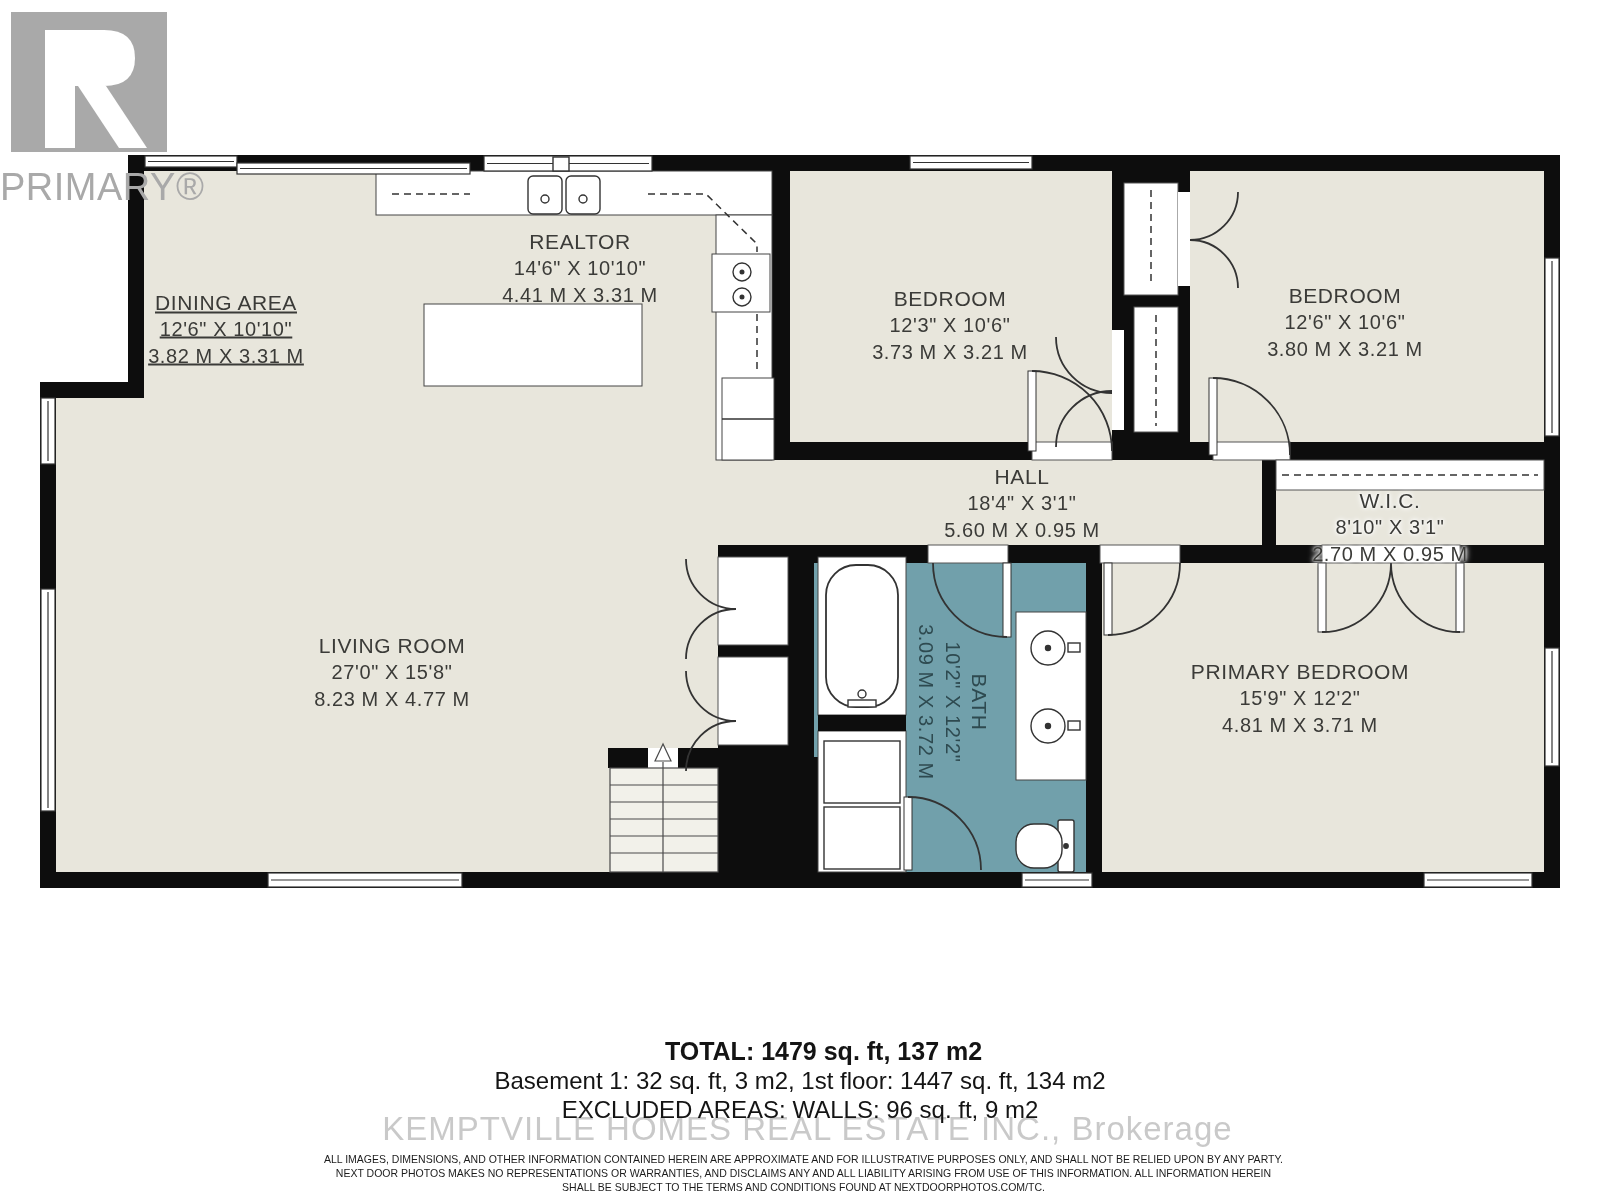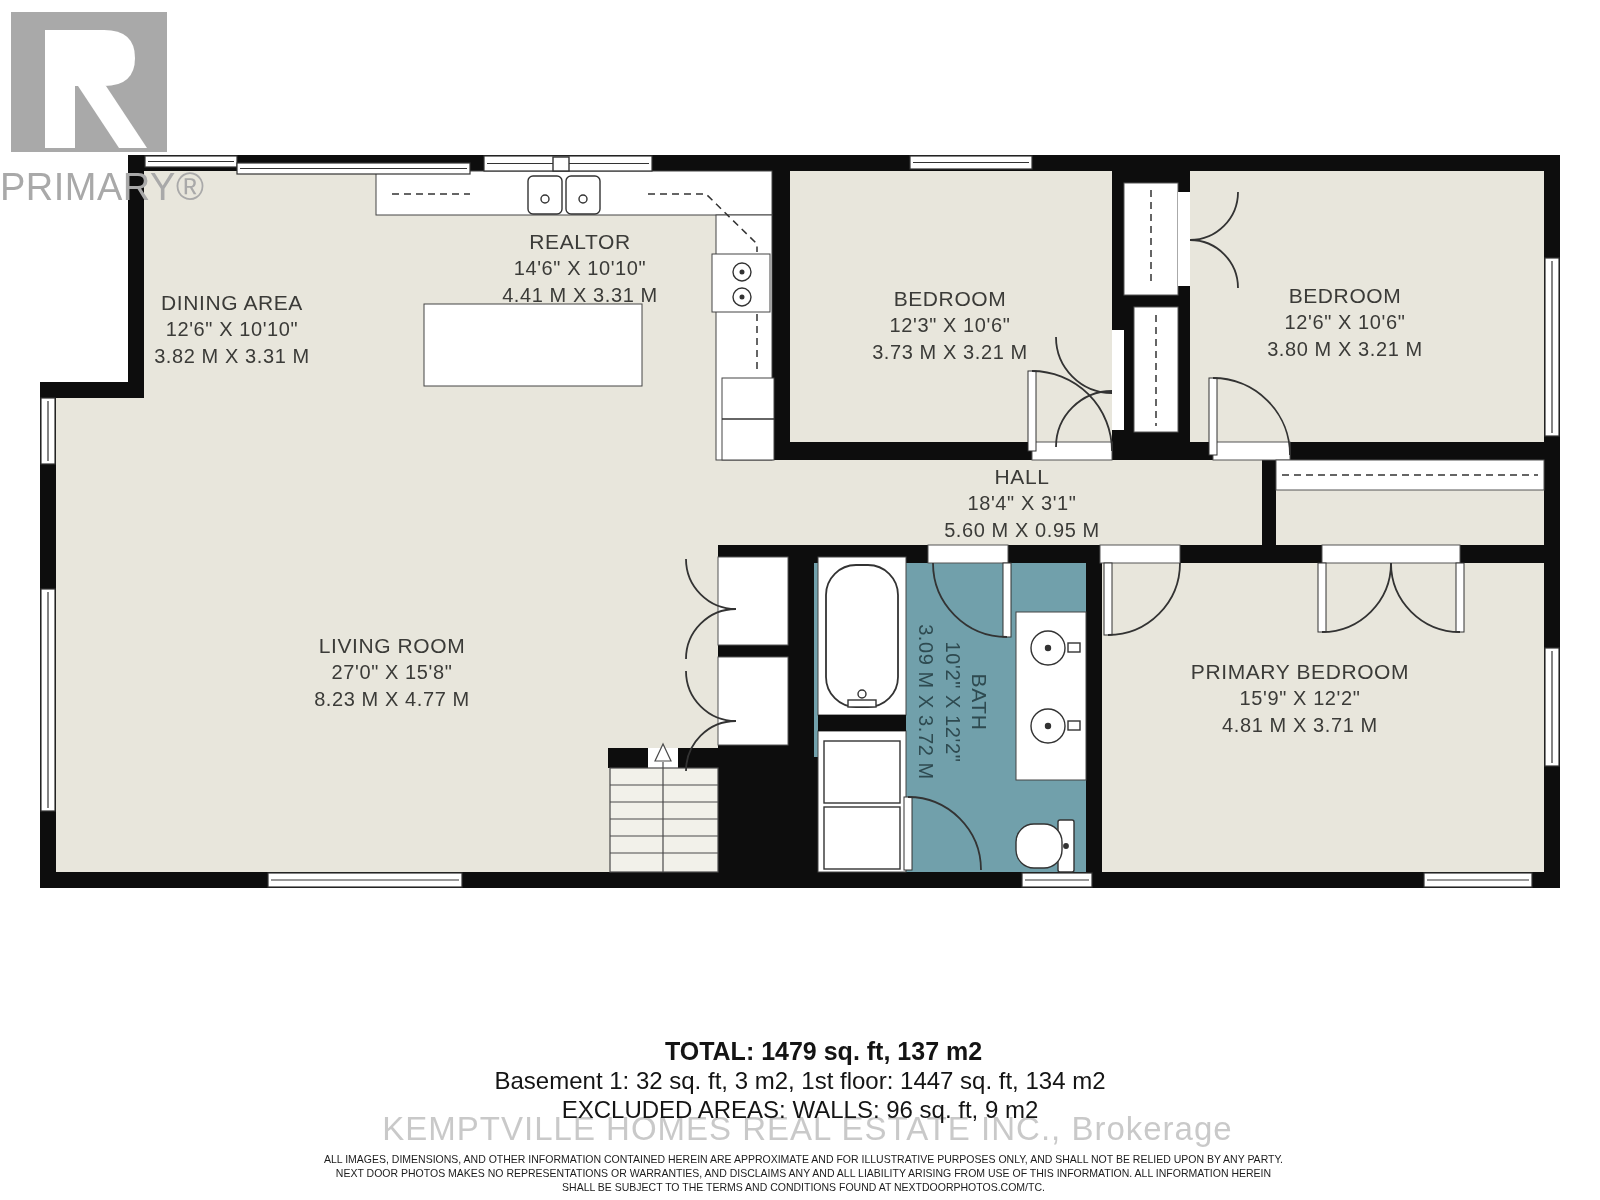--- a/index.html
+++ b/index.html
@@ -216,21 +216,21 @@
     <g>
       <rect x="11" y="12" width="156" height="140" fill="#a9a9a9"></rect>
       <rect x="45" y="30" width="30" height="118" fill="#ffffff"></rect>
       <path d="M75,30 H104 Q135,30 135,58 Q135,86 104,86 H75 Z" fill="#ffffff"></path>
       <polygon points="78,86 106,86 147,148 119,148" fill="#ffffff"></polygon>
     </g>
   </svg>
 
   <div id="brand-text">PRIMARY®</div>
 
-  <div class="room-label" style="left:232px;top:329px;">
+  <div class="room-label" style="left:226px;top:329px;text-decoration:underline;">
     <span class="name">DINING AREA</span>
     <span class="dim">12'6" X 10'10"</span>
     <span class="dim">3.82 M X 3.31 M</span>
   </div>
   <div class="room-label" style="left:580px;top:268px;">
     <span class="name">REALTOR</span>
     <span class="dim">14'6" X 10'10"</span>
     <span class="dim">4.41 M X 3.31 M</span>
   </div>
   <div class="room-label" style="left:950px;top:325px;">
@@ -240,20 +240,25 @@
   </div>
   <div class="room-label" style="left:1345px;top:322px;">
     <span class="name">BEDROOM</span>
     <span class="dim">12'6" X 10'6"</span>
     <span class="dim">3.80 M X 3.21 M</span>
   </div>
   <div class="room-label" style="left:1022px;top:503px;">
     <span class="name">HALL</span>
     <span class="dim">18'4" X 3'1"</span>
     <span class="dim">5.60 M X 0.95 M</span>
+  </div>
+  <div class="room-label halo" style="left:1390px;top:527px;">
+    <span class="name">W.I.C.</span>
+    <span class="dim">8'10" X 3'1"</span>
+    <span class="dim">2.70 M X 0.95 M</span>
   </div>
   <div class="room-label" style="left:392px;top:672px;">
     <span class="name">LIVING ROOM</span>
     <span class="dim">27'0" X 15'8"</span>
     <span class="dim">8.23 M X 4.77 M</span>
   </div>
   <div class="room-label rotated" style="left:952px;top:702px;color:#2e4a50;">
     <span class="name">BATH</span>
     <span class="dim">10'2" X 12'2"</span>
     <span class="dim">3.09 M X 3.72 M</span>

